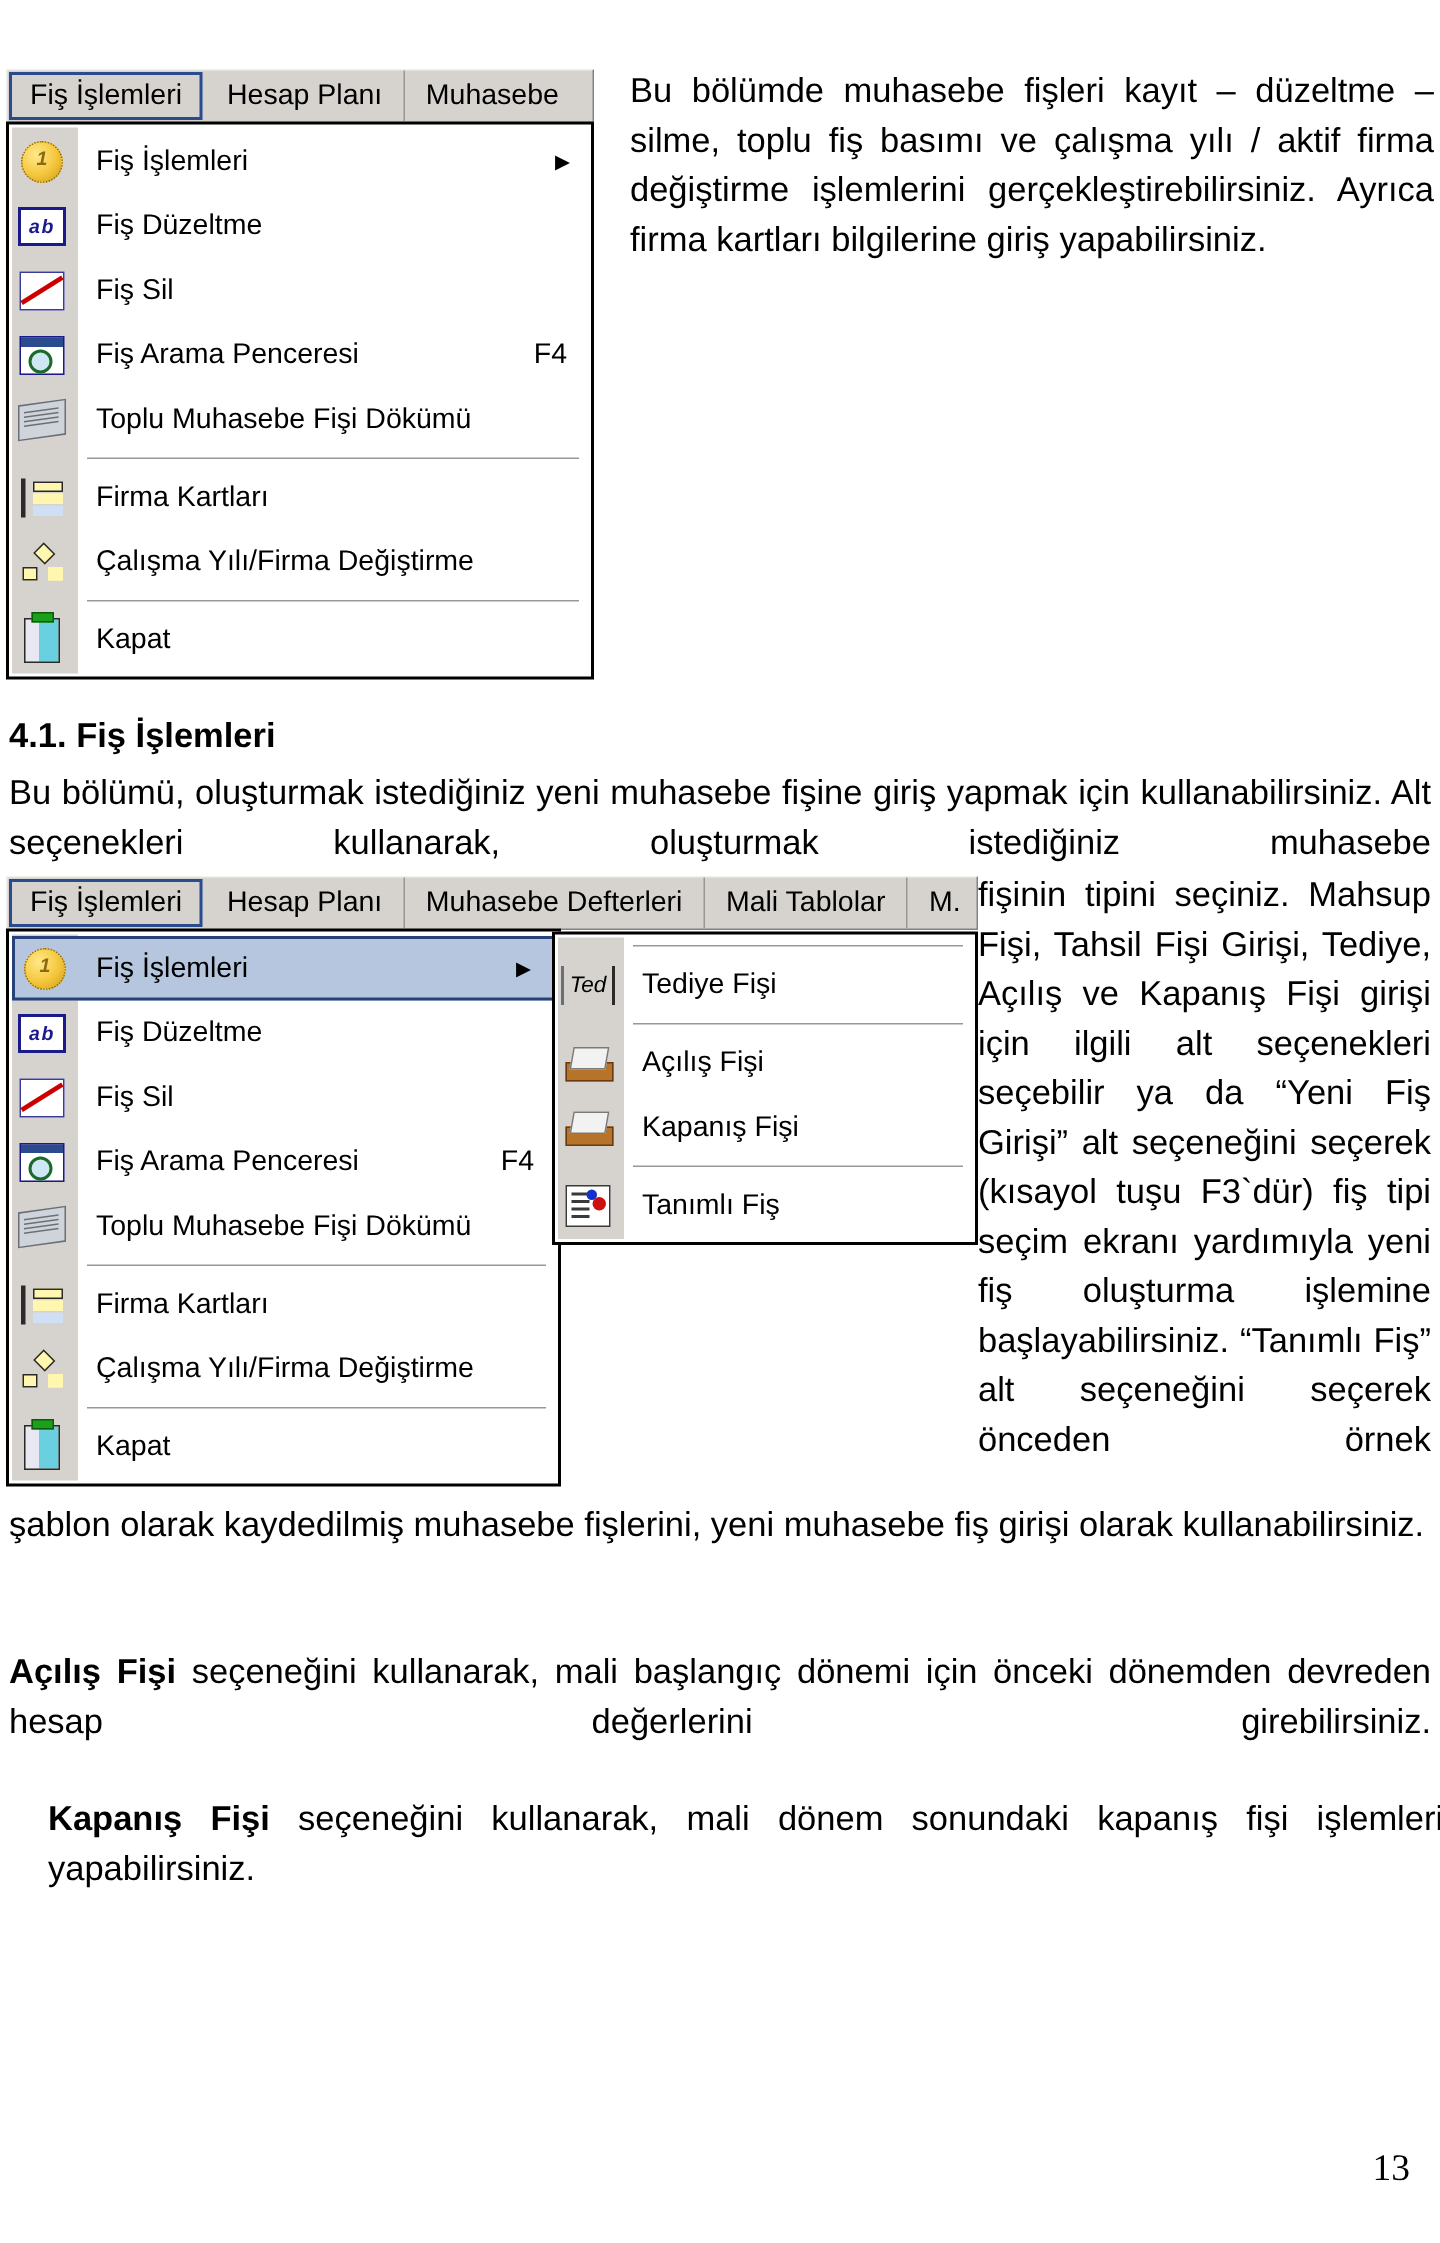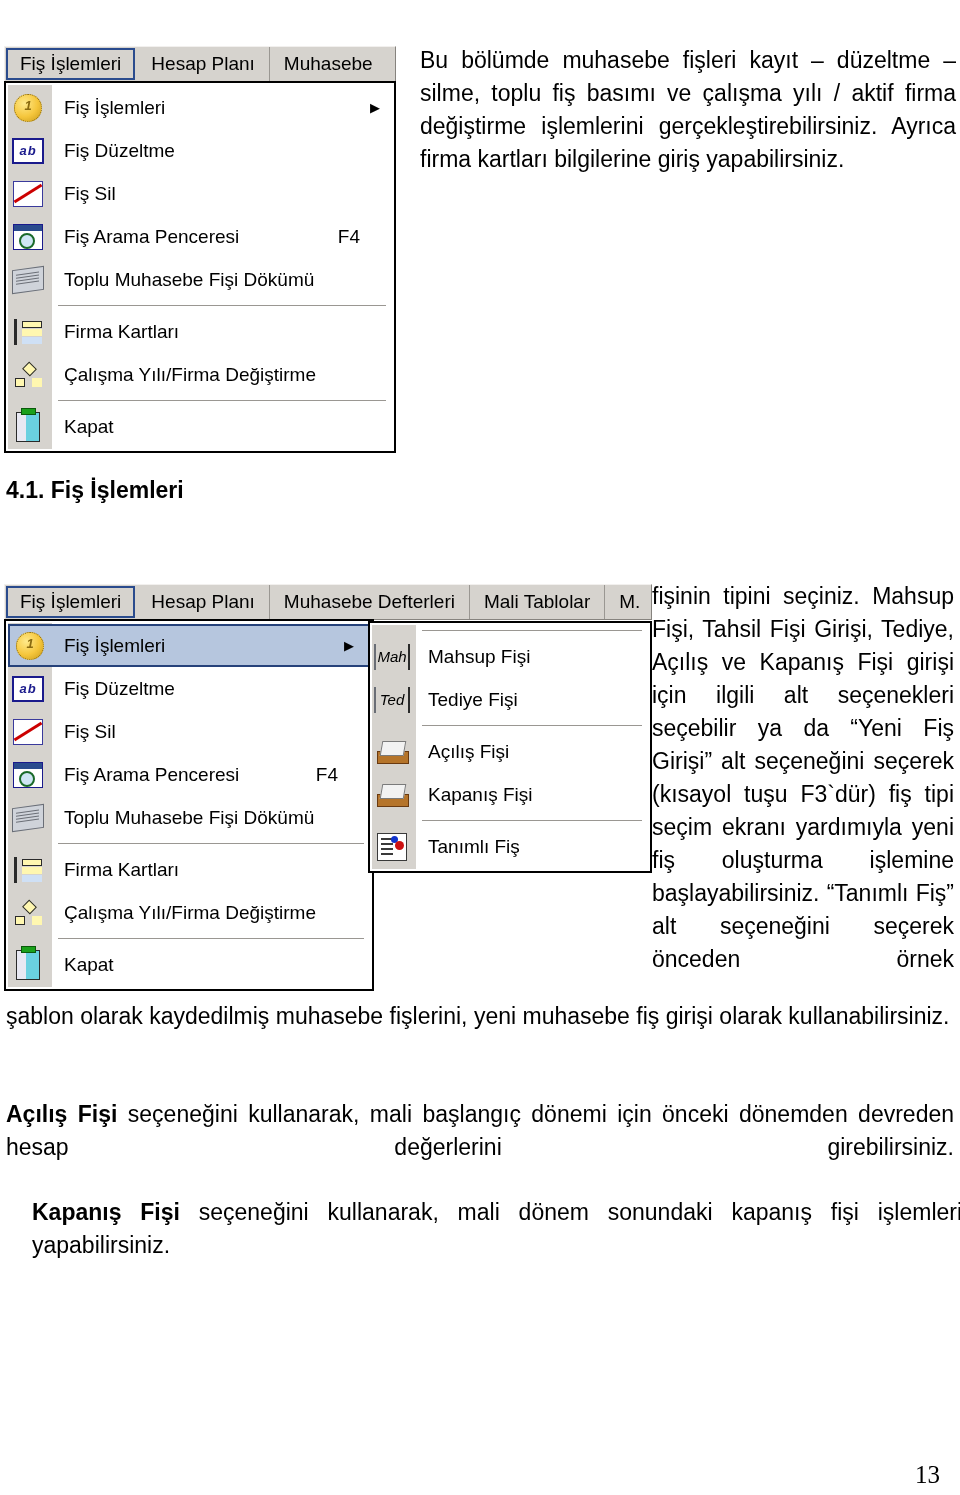--- a/index.html
+++ b/index.html
@@ -62,21 +62,21 @@
   .mi{
     position:relative;display:flex;align-items:center;
     height:43px;box-sizing:border-box;font-size:19px;color:#000;
     white-space:nowrap;
   }
   .mi .ico{
     position:relative;z-index:2;width:44px;min-width:44px;height:43px;
     display:flex;align-items:center;justify-content:center;
   }
   .mi .lbl{padding-left:14px;flex:1;}
-  .mi .accel{padding-right:34px;}
+  .mi .accel{padding-right:16px;}
   .mi .arrow{padding-right:14px;font-size:13px;line-height:1;}
   .mi.hl{
     background:#b6c6de;border:2px solid #26427a;
     margin:0 2px;height:43px;
   }
   .mi.hl .ico{width:40px;min-width:40px;}
   .sep{
     position:relative;z-index:2;height:9px;margin:0 0 0 44px;
     display:flex;align-items:center;
   }
@@ -216,20 +216,21 @@
         <span class="ico">
             <i class="g g-exit"></i>
           </span>
         <span class="lbl">Kapat</span>
       </div>
     </div>
   </div>
 
   <h2 class="doc-h2" style="left:6px;top:478px;width:520px;">4.1. Fiş İşlemleri</h2>
 
+  <p class="para last-full" style="left:6px;top:512px;width:948px;">Bu bölümü, oluşturmak istediğiniz yeni muhasebe fişine giriş yapmak için kullanabilirsiniz. Alt seçenekleri kullanarak, oluşturmak istediğiniz muhasebe</p>
 
   <p class="para last-full" style="left:652px;top:580px;width:302px;">fişinin tipini seçiniz. Mahsup Fişi, Tahsil Fişi Girişi, Tediye, Açılış ve Kapanış Fişi girişi için ilgili alt seçenekleri seçebilir ya da “Yeni Fiş Girişi” alt seçeneğini seçerek (kısayol tuşu F3`dür) fiş tipi seçim ekranı yardımıyla yeni fiş oluşturma işlemine başlayabilirsiniz. “Tanımlı Fiş” alt seçeneğini seçerek önceden örnek</p>
 
   <p class="para" style="left:6px;top:1000px;width:948px;">şablon olarak kaydedilmiş muhasebe fişlerini, yeni muhasebe fiş girişi olarak kullanabilirsiniz.</p>
 
   <div class="menushot" style="left:4px;top:584px;width:648px;">
     <div class="menubar" style="width:648px;">
       <div class="mb-item active">
         <span>Fiş İşlemleri</span>
       </div>
@@ -312,26 +313,20 @@
         <span class="lbl">Kapat</span>
       </div>
     </div>
 
     <div class="dropdown" style="position:absolute;left:364px;top:37px;width:284px;padding:3px 0;">
       <div class="icon-rail"></div>
 
 
       <div class="sep"></div>
 
-      <div class="mi">
-        <span class="ico">
-          <i class="g g-txt">Mah</i>
-        </span>
-        <span class="lbl">Mahsup Fişi</span>
-      </div>
 
 
       <div class="mi">
         <span class="ico">
           <i class="g g-txt">Ted</i>
         </span>
         <span class="lbl">Tediye Fişi</span>
       </div>
 
       <div class="sep"></div>
@@ -362,15 +357,15 @@
   </div>
 
   <p class="para last-full" style="left:6px;top:1098px;width:948px;">
     <span class="b">Açılış Fişi</span><span> seçeneğini kullanarak, mali başlangıç dönemi için önceki dönemden devreden hesap değerlerini girebilirsiniz.</span>
   </p>
 
   <p class="para last-full" style="left:6px;top:1196px;width:948px;margin-left:26px;">
     <span class="b">Kapanış Fişi</span><span> seçeneğini kullanarak, mali dönem sonundaki kapanış fişi işlemlerini yapabilirsiniz.</span>
   </p>
 
-  <div class="pageno" style="right:20px;bottom:6px;">13</div>
+  <div class="pageno" style="right:20px;bottom:35px;">13</div>
 
 </div>
 
 </body></html>

